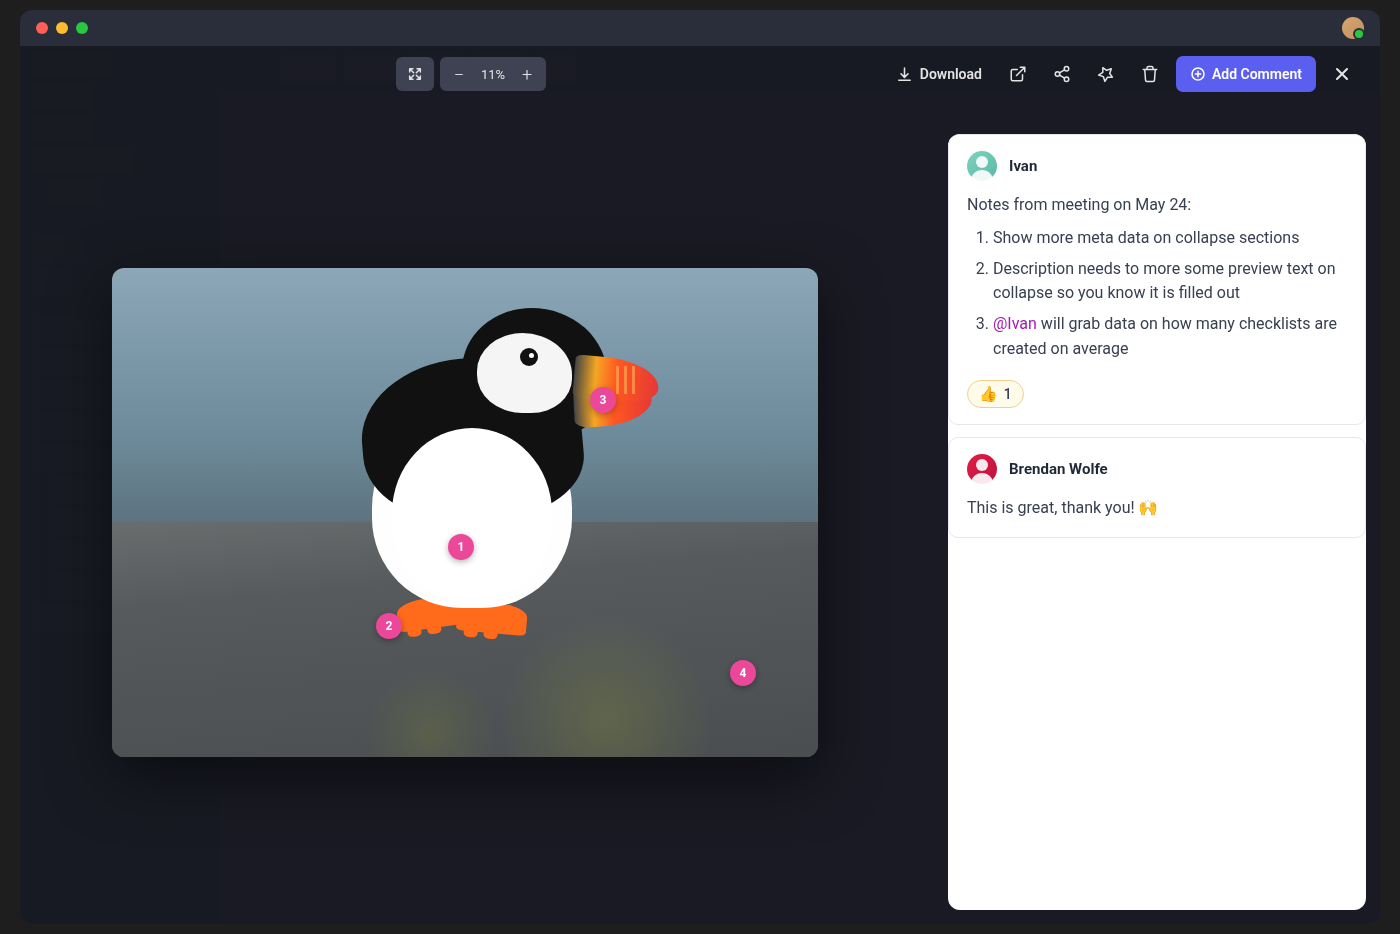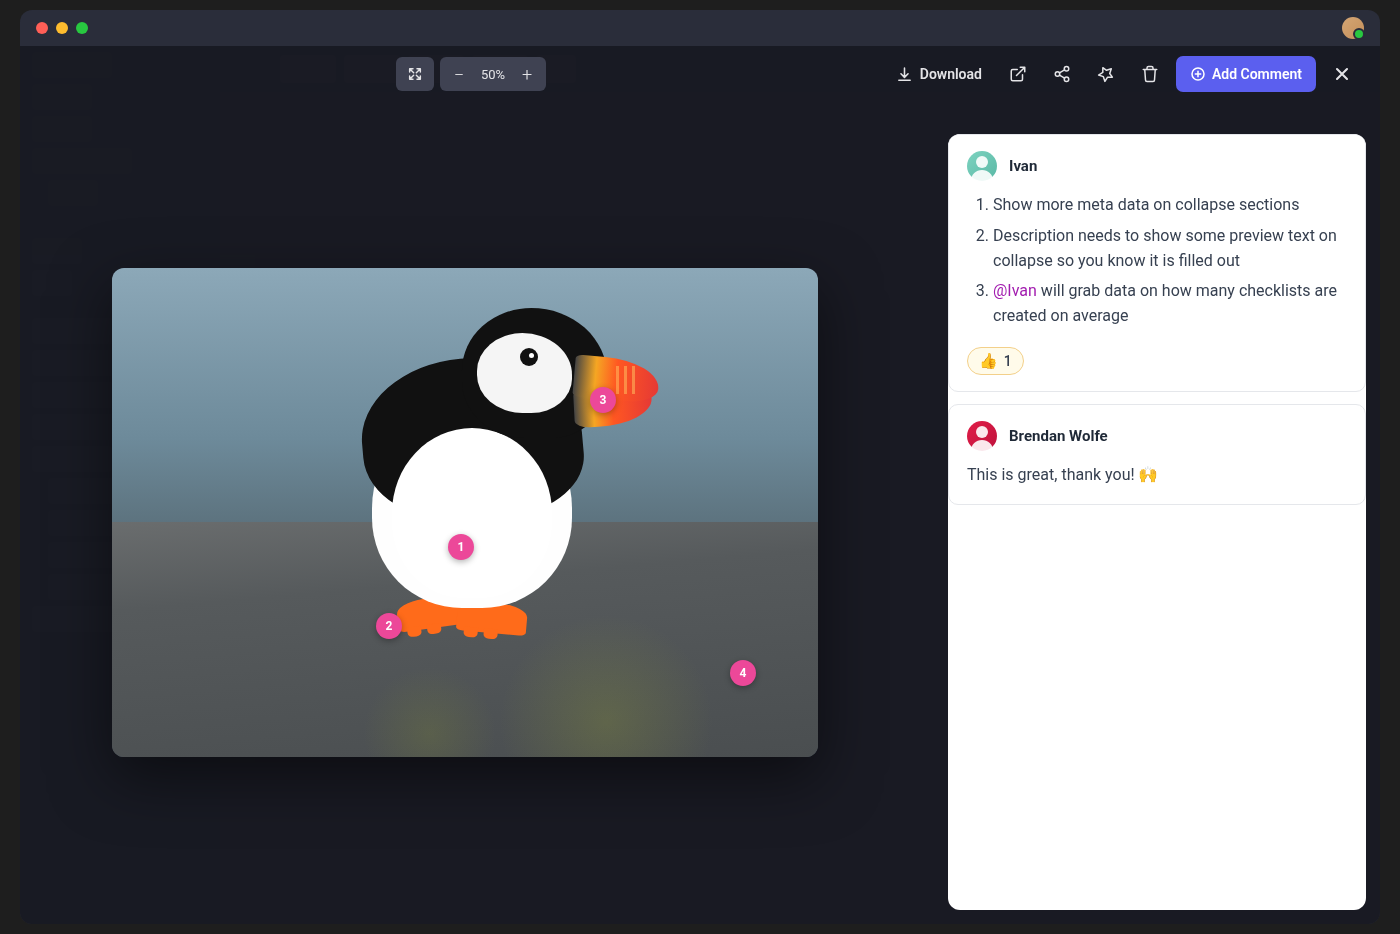--- a/index.html
+++ b/index.html
@@ -131,21 +131,21 @@
     <div class="toolbar">
       <div style="width:348px"></div>
       <div class="tb-group">
         <div class="tb-icon-btn boxed">
           <svg width="16" height="16" viewBox="0 0 24 24" fill="none" stroke="#e4e4e7" stroke-width="2.2" stroke-linecap="round">
               <path d="M4 4l6 6M4 4v5M4 4h5M20 20l-6-6M20 20v-5M20 20h-5M20 4l-6 6M20 4v5M20 4h-5M4 20l6-6M4 20v-5M4 20h5"></path>
             </svg>
         </div>
         <div class="zoom-pill">
           <div class="zb">−</div>
-          <div class="zl">50%</div>
+          <div class="zl">11%</div>
           <div class="zb">+</div>
         </div>
       </div>
       <div class="tb-spacer"></div>
       <div class="dl-btn">
         <svg width="17" height="17" viewBox="0 0 24 24" fill="none" stroke="#e4e4e7" stroke-width="2.2" stroke-linecap="round" stroke-linejoin="round">
             <path d="M12 3v12M7 11l5 5 5-5M4 20h16"></path>
           </svg>
         <span>Download</span>
       </div>
@@ -218,23 +218,24 @@
     <div class="panel" id="comments-panel">
         <div class="comment"><div class="c-header">
             <div class="avatar av-1">
               <svg viewBox="0 0 30 30">
                 <circle cx="15" cy="11" r="6" fill="rgba(255,255,255,.9)"></circle>
                 <path d="M4 30c0-7 5-11 11-11s11 4 11 11z" fill="rgba(255,255,255,.9)"></path>
               </svg>
             </div>
             <div class="c-author">Ivan</div>
           </div><div class="c-body">
+            <div class="intro">Notes from meeting on May 24:</div>
             <ol>
               <li>Show more meta data on collapse sections</li>
-              <li>Description needs to show some preview text on collapse so you know it is filled out</li>
+              <li>Description needs to more some preview text on collapse so you know it is filled out</li>
               <li><span class="mention">@Ivan</span> will grab data on how many checklists are created on average</li>
             </ol>
           </div><div class="reaction">
             <span class="emoji">👍</span>
             <span class="cnt">1</span>
           </div></div>
         <div class="comment">
           <div class="c-header">
             <div class="avatar av-2">
               <svg viewBox="0 0 30 30">

